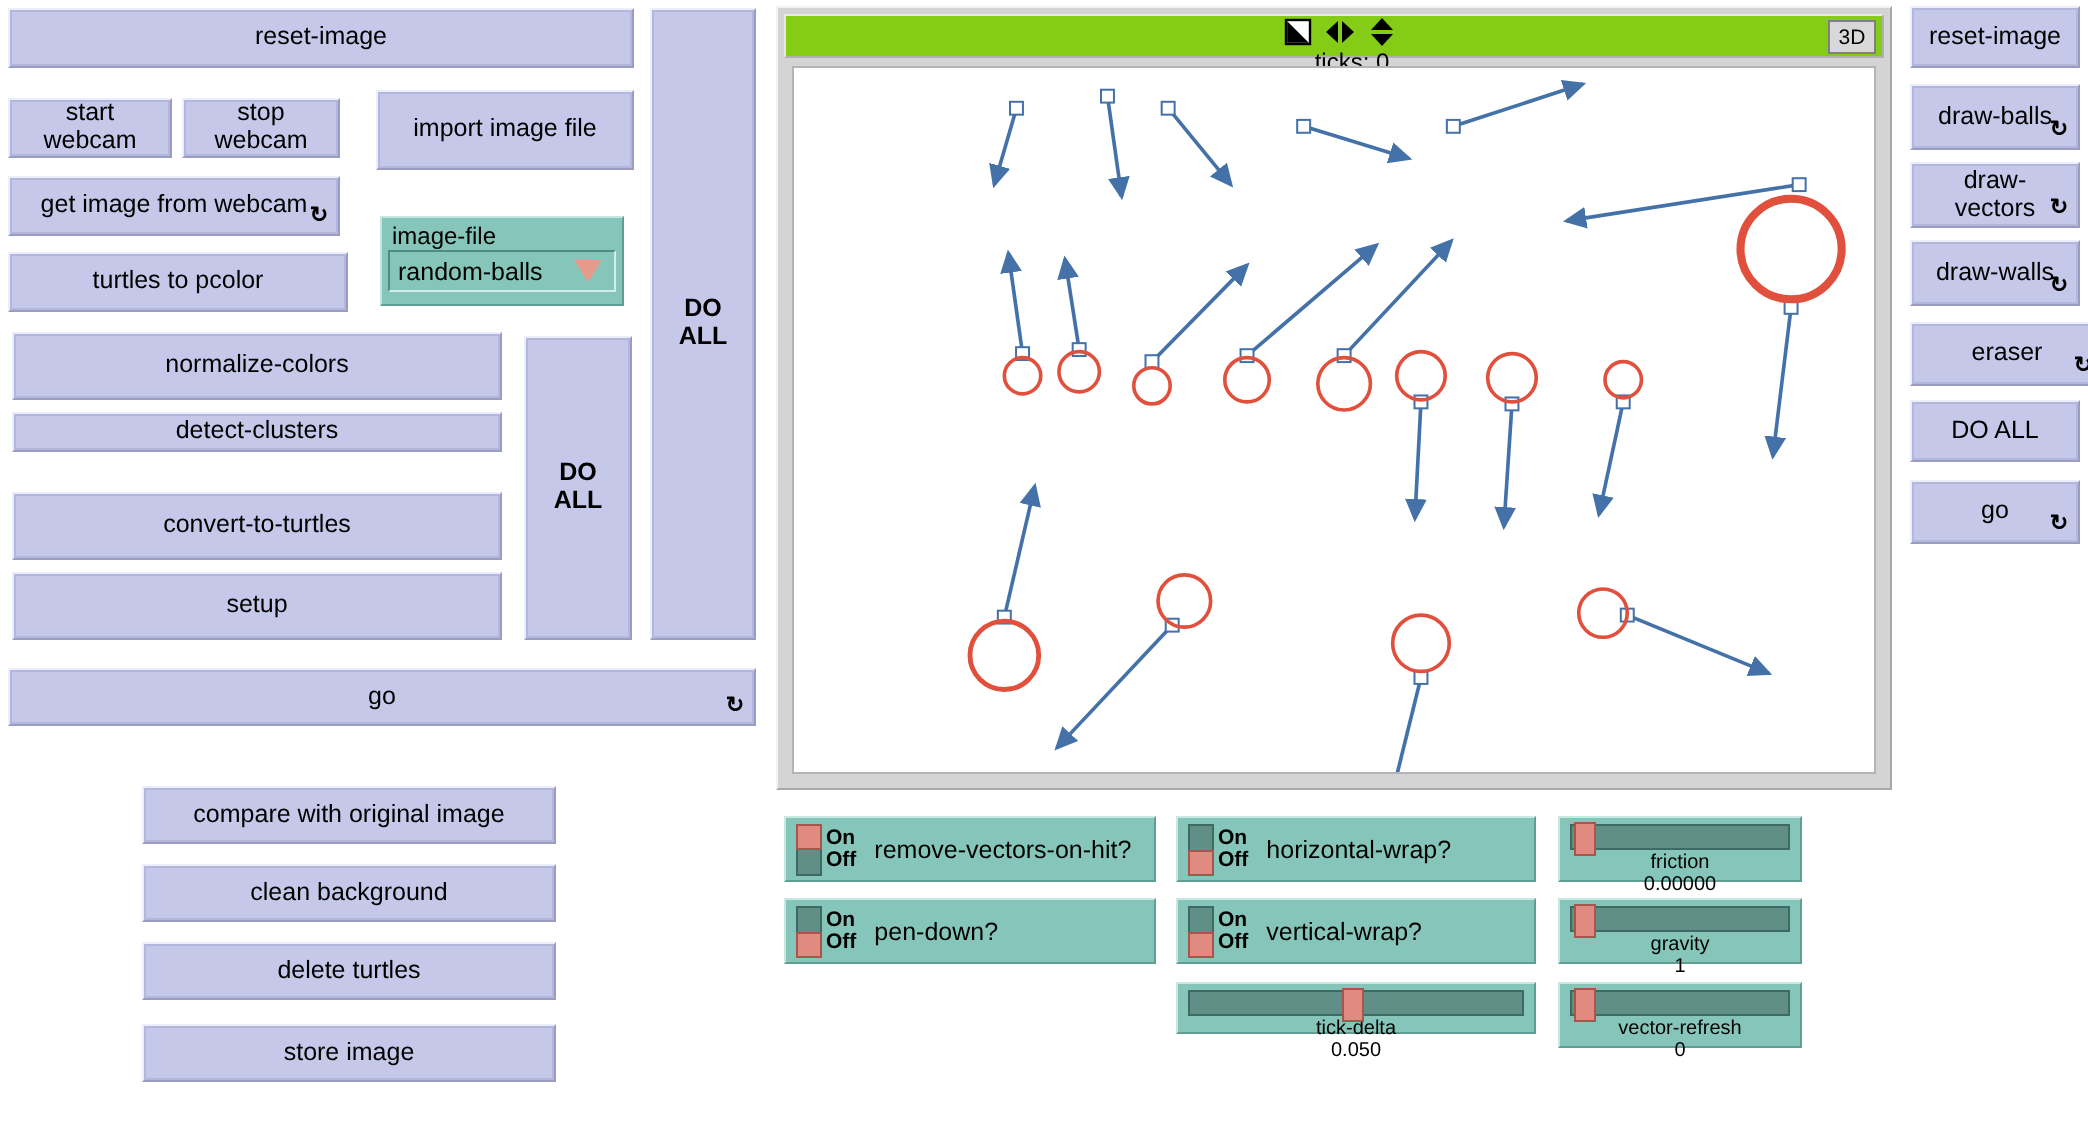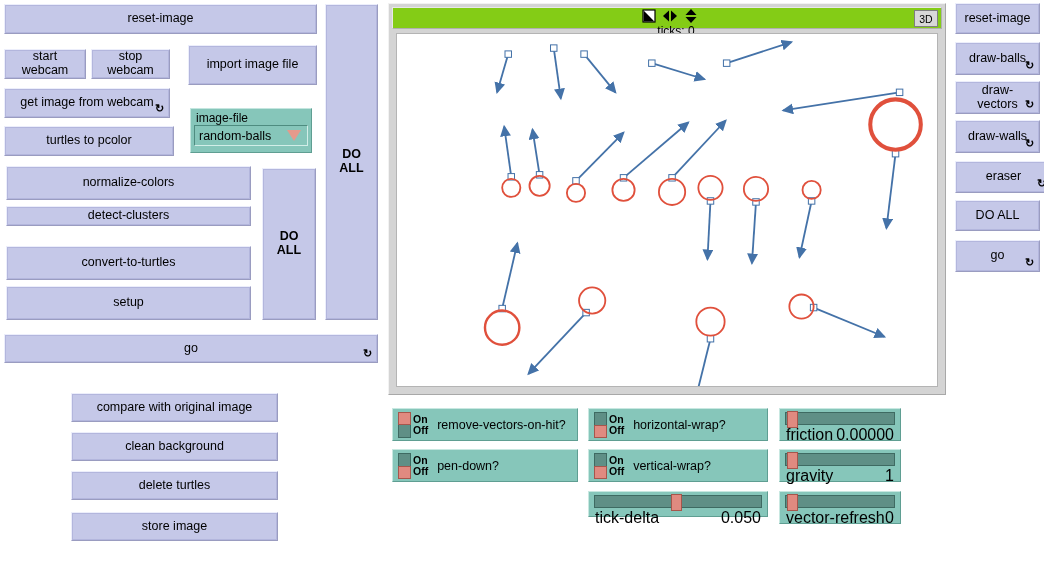--- a/index.html
+++ b/index.html
@@ -95,21 +95,21 @@
   }
   .sl-track{
     position:relative;height:13px;
     background:#5f8f86;border:1px solid #3e6a62;box-sizing:border-box;
   }
   .sl-knob{
     position:absolute;top:-2px;width:11px;height:17px;
     background:#e08a80;border:1px solid #a6564c;box-sizing:border-box;
   }
   .sl-row{display:flex;justify-content:space-between;align-items:center;
-    font-size:16px;color:#000;margin-top:1px;padding:0 1px;}
+    font-size:10px;color:#000;margin-top:1px;padding:0 1px;flex-direction:column;}
 
   
   #view{
     position:absolute;
     background:#d4d4d4;
     border:1px solid #a8a8a8;
     border-top-color:#f2f2f2;border-left-color:#f2f2f2;
     box-sizing:border-box;
   }
   #viewbar{

